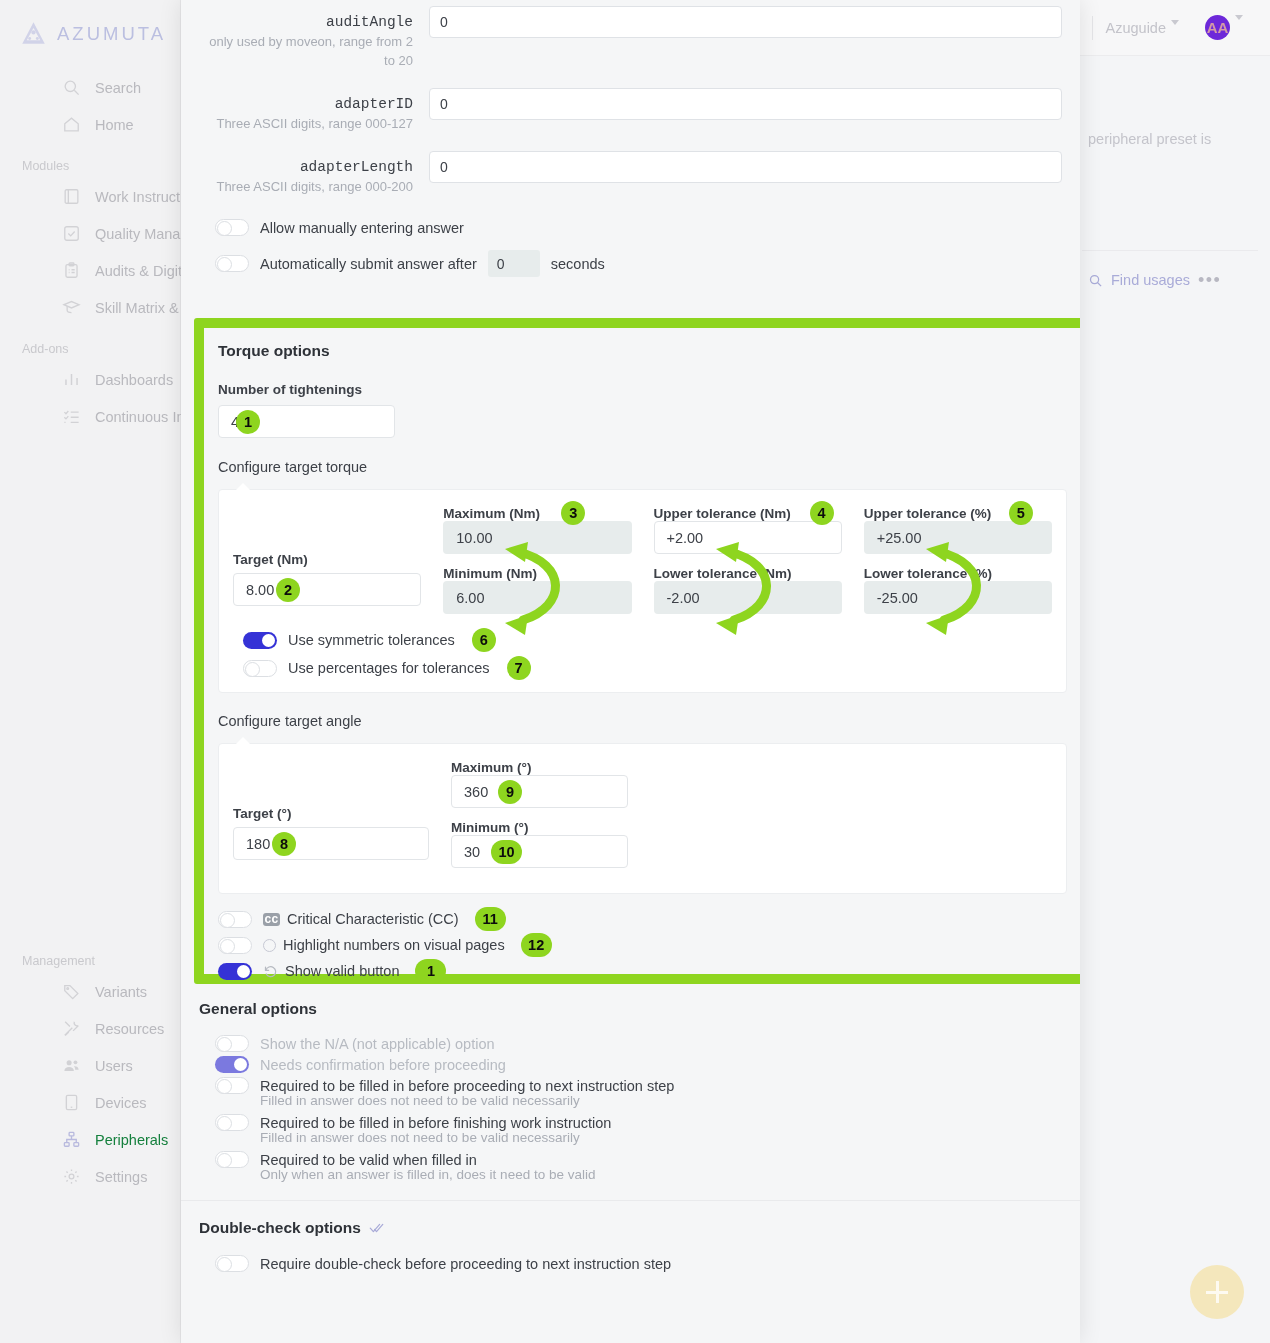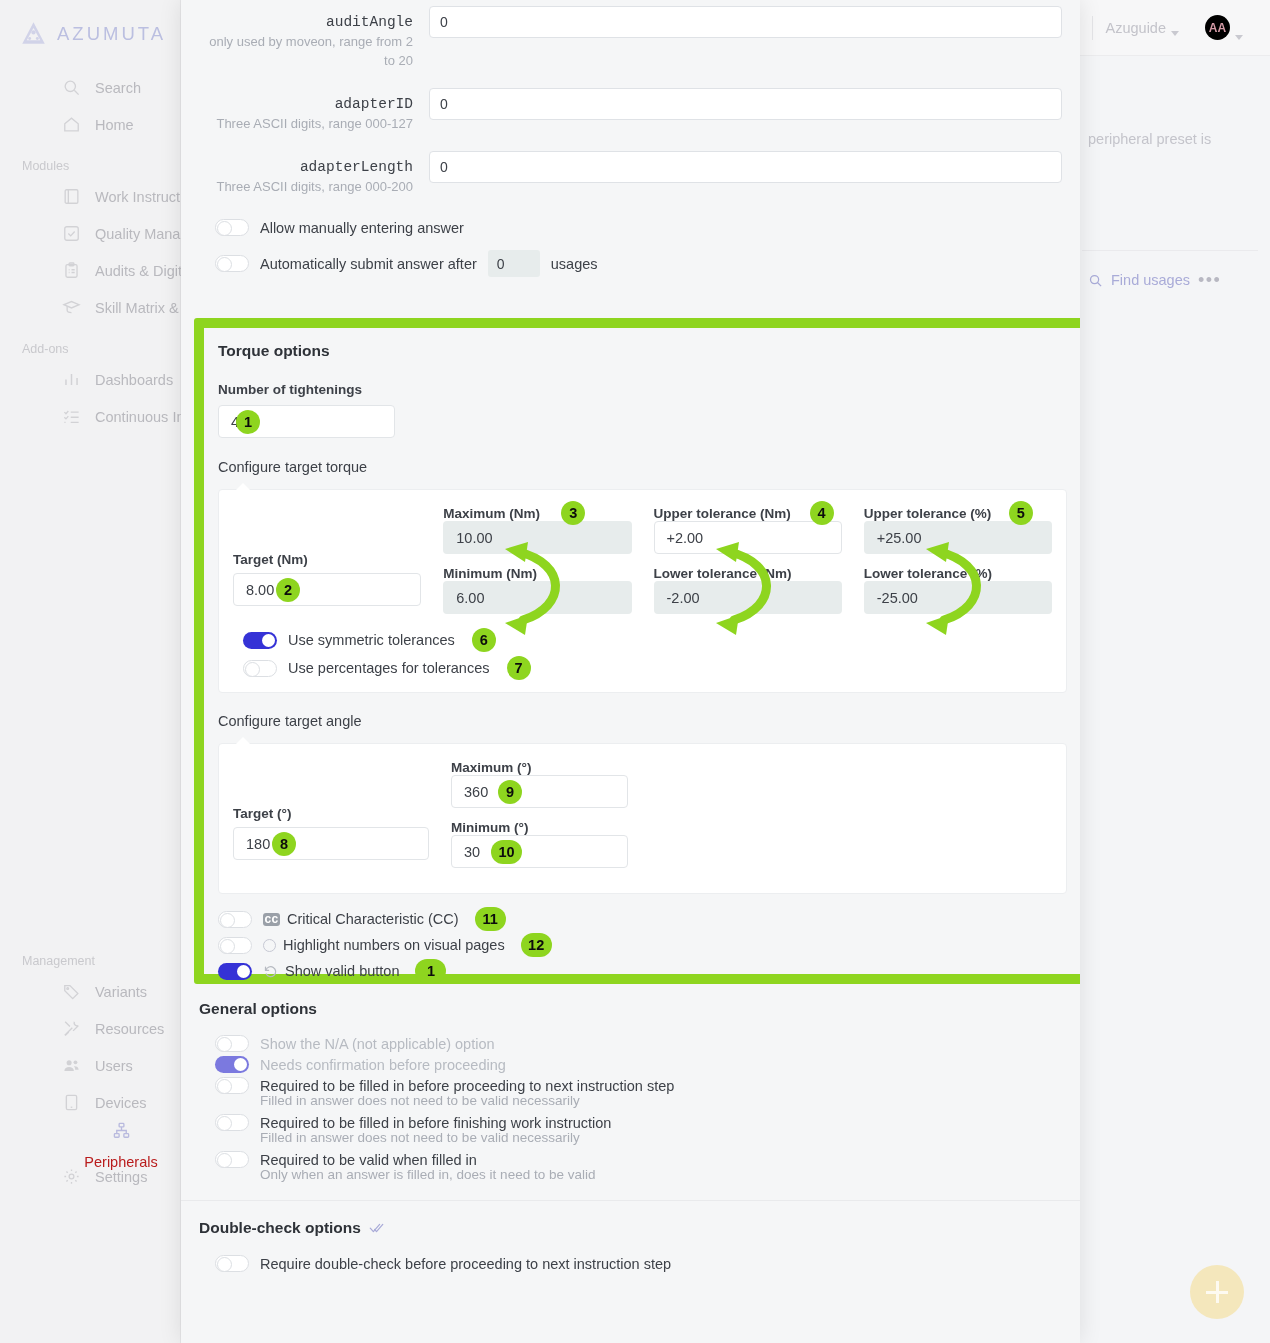--- a/index.html
+++ b/index.html
@@ -25,38 +25,38 @@
 
   .nav-item {
     display: flex; align-items: center; gap: 14px;
     height: 37px; padding-left: 22px; color: #b9b9be; font-size: 14.5px;
     white-space: nowrap;
     margin-left: 40px;
   }
   .nav-item .ic { width: 19px; height: 19px; flex: 0 0 19px; opacity: .55; display:flex; align-items:center; justify-content:center;}
   .nav-item .ic svg { width: 19px; height: 19px; display:block; }
   .nav-group { padding: 16px 0 5px 22px; font-size: 12.5px; color: #c9c9cd; }
-  .nav-item.accent { color: #b91c1c; flex-direction: column; }
+  .nav-item.accent { color: #15803d; }
   .nav-item.accent .ic { color: #a6a8d8; opacity: .75; }
 
   .topbar {
     position: absolute; left: 181px; right: 0; top: 0; height: 56px;
     background: #f7f7f8; border-bottom: 1px solid #ececee;
     display: flex; align-items: center; justify-content: flex-end; gap: 0; padding-right: 14px;
   }
-  .tb-item { display: flex; align-items: flex-end; gap: 5px; color: #c3c3ca; font-size: 14.5px; padding: 0 13px; }
+  .tb-item { display: flex; align-items: flex-start; gap: 5px; color: #c3c3ca; font-size: 14.5px; padding: 0 13px; }
   .tb-sep { width: 1px; height: 24px; background: #e4e4e7; }
   .caret { width: 0; height: 0; border-left: 4.5px solid transparent; border-right: 4.5px solid transparent; border-top: 5px solid #c9c9d0; }
   .help-circle {
     width: 21px; height: 21px; border-radius: 50%; background: #d9d9de; color: #f4f4f6;
     font-size: 13px; display: flex; align-items: center; justify-content: center; font-weight: bold;
   }
   .avatar {
-    width: 25px; height: 25px; border-radius: 50%; background: #000000; color: #d39aa6;
-    font-size: 12px; display: flex; align-items: center; justify-content: center; font-weight: 600;
+    width: 25px; height: 25px; border-radius: 50%; background: #6d28d9; color: #d39aa6;
+    font-size: 15px; display: flex; align-items: center; justify-content: center; font-weight: 600;
   }
 
   .bg-text { position: absolute; color: #c4c4cb; font-size: 14.5px; }
   .bg-divider { position: absolute; height: 1px; background: #eaeaed; }
   .bg-link { position: absolute; display: flex; align-items: center; gap: 8px; color: #a9abd8; font-size: 14.5px; }
   .bg-dots { color: #b8b8c2; font-size: 18px; letter-spacing: 1.5px; line-height: 10px; }
 
   .fab {
     position: absolute; right: 26px; bottom: 24px; width: 54px; height: 54px;
     border-radius: 50%; background: #f4e7bc;
@@ -379,21 +379,21 @@
 
     <div class="toggle-row" style="margin-top:18px">
       <span class="tgl off"></span>
       <span class="tgl-label">Allow manually entering answer</span>
     </div>
 
     <div class="toggle-row" style="margin-top:4px">
       <span class="tgl off"></span>
       <span class="tgl-label">Automatically submit answer after</span>
       <span class="mini-inp">0</span>
-      <span class="tgl-label">usages</span>
+      <span class="tgl-label">seconds</span>
     </div>
   </div>
 
   <div class="hl-box">
     <div class="hl-inner">
 
       <div class="sec-title">Torque options</div>
 
       <div class="small-label" style="margin-top:22px">Number of tightenings</div>
       <div style="position:relative; width:177px; margin-top:8px;">

